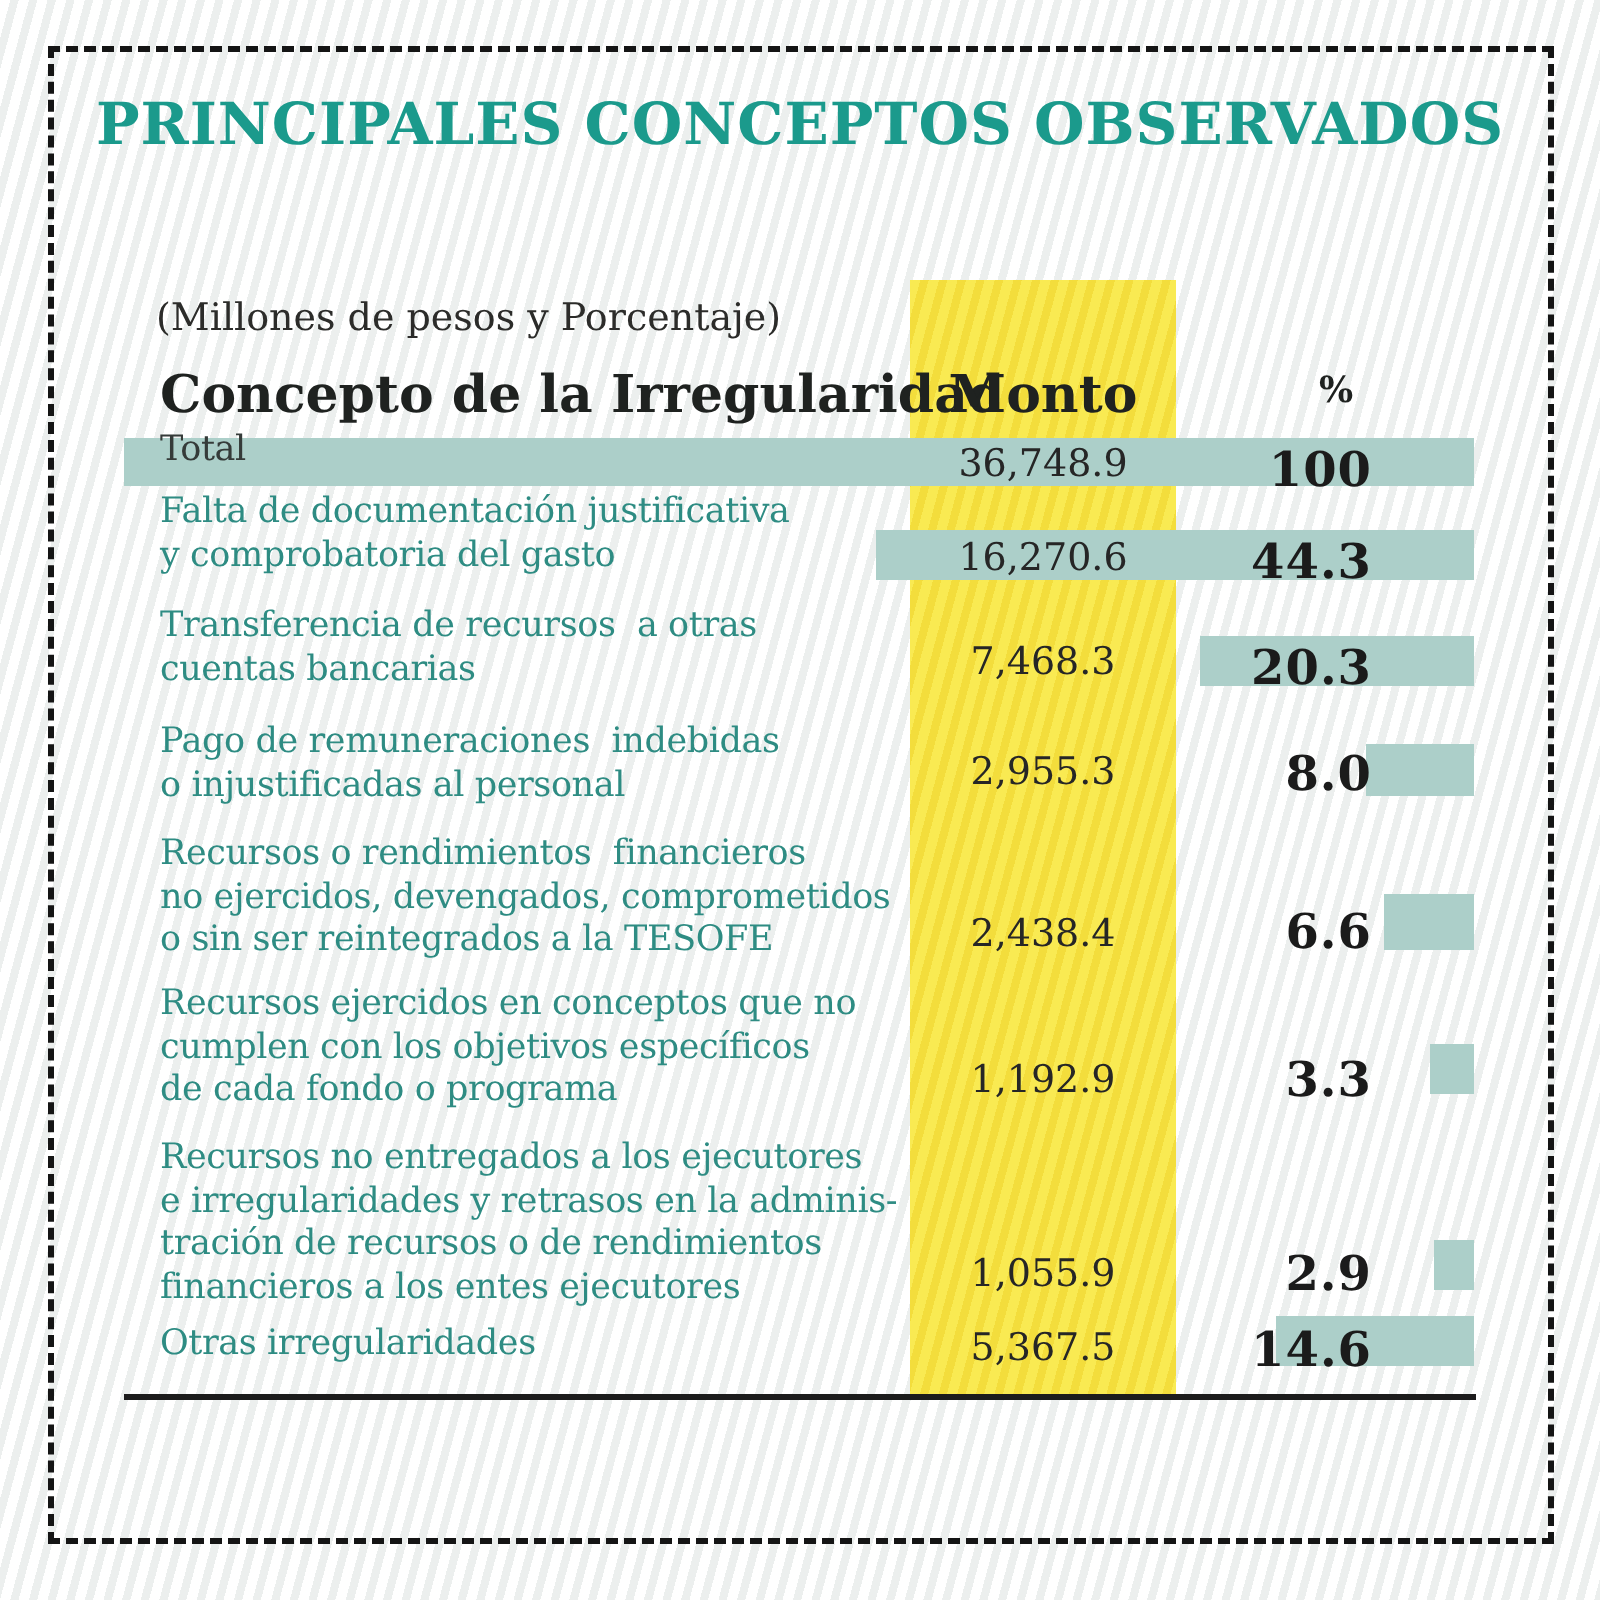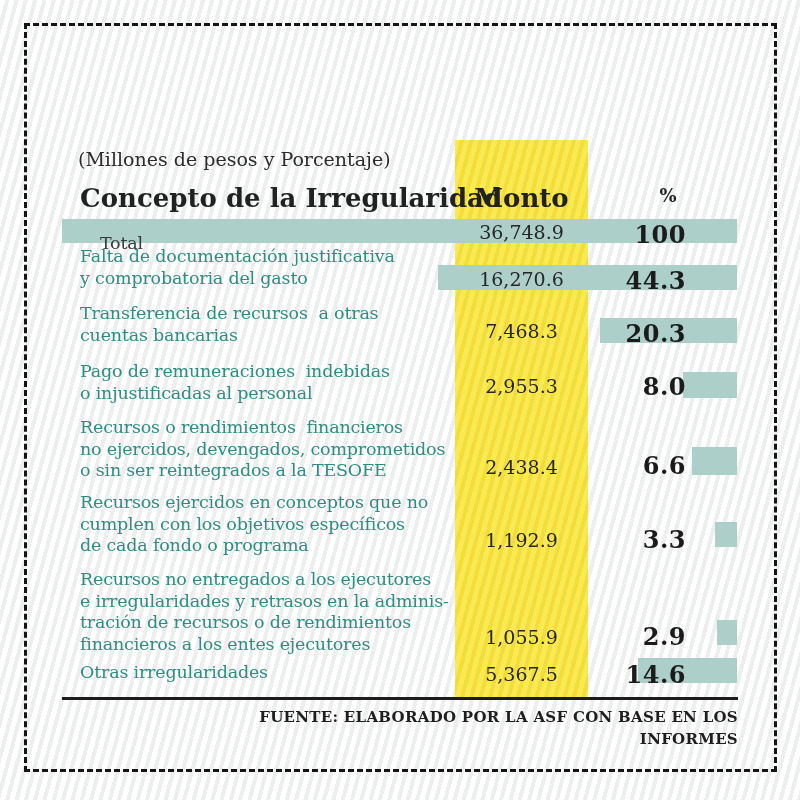--- a/index.html
+++ b/index.html
@@ -60,30 +60,31 @@
     font-size:15px;line-height:22px;letter-spacing:0.3px;
   }
 </style>
 </head>
 <body>
 
 <div class="frame"></div>
 <div class="yellow-col"></div>
 
 <h1 class="title">
+  <div>PRINCIPALES CONCEPTOS OBSERVADOS</div>
 </h1>
 
 <div class="subtitle">(Millones de pesos y Porcentaje)</div>
 
 <div class="col-header concept-h">Concepto de la Irregularidad</div>
 <div class="col-header monto-h">Monto</div>
 <div class="col-header pct-h">%</div>
 
 <div class="bar" style="top: 219px; height: 24px; width: 675px;"></div>
-<div class="concept dark" style="top:233px;margin-left:20px;">Total</div>
+<div class="concept dark" style="top:215px;">Total</div>
 <div class="monto" style="top:221px;">36,748.9</div>
 <div class="pct" style="top:220px;">100</div>
 
 <div class="bar" style="top: 265px; height: 25px; width: 299.025px;"></div>
 <div class="concept" style="top:246px;">Falta de documentación justificativa
 y comprobatoria del gasto</div>
 <div class="monto" style="top:268px;">16,270.6</div>
 <div class="pct" style="top:266px;">44.3</div>
 
 <div class="bar" style="top: 318px; height: 25px; width: 137.025px;"></div>
@@ -121,14 +122,13 @@
 <div class="pct" style="top:622px;">2.9</div>
 
 <div class="bar" style="top: 658px; height: 25px; width: 98.55px;"></div>
 <div class="concept" style="top:662px;">Otras irregularidades</div>
 <div class="monto" style="top:663px;">5,367.5</div>
 <div class="pct" style="top:660px;">14.6</div>
 
 <div class="divider"></div>
 
 <div class="footer">
-  <div>FUENTE: ELABORADO POR LA ASF CON BASE EN LOS INFORMES</div>
 </div>
 
 </body></html>

